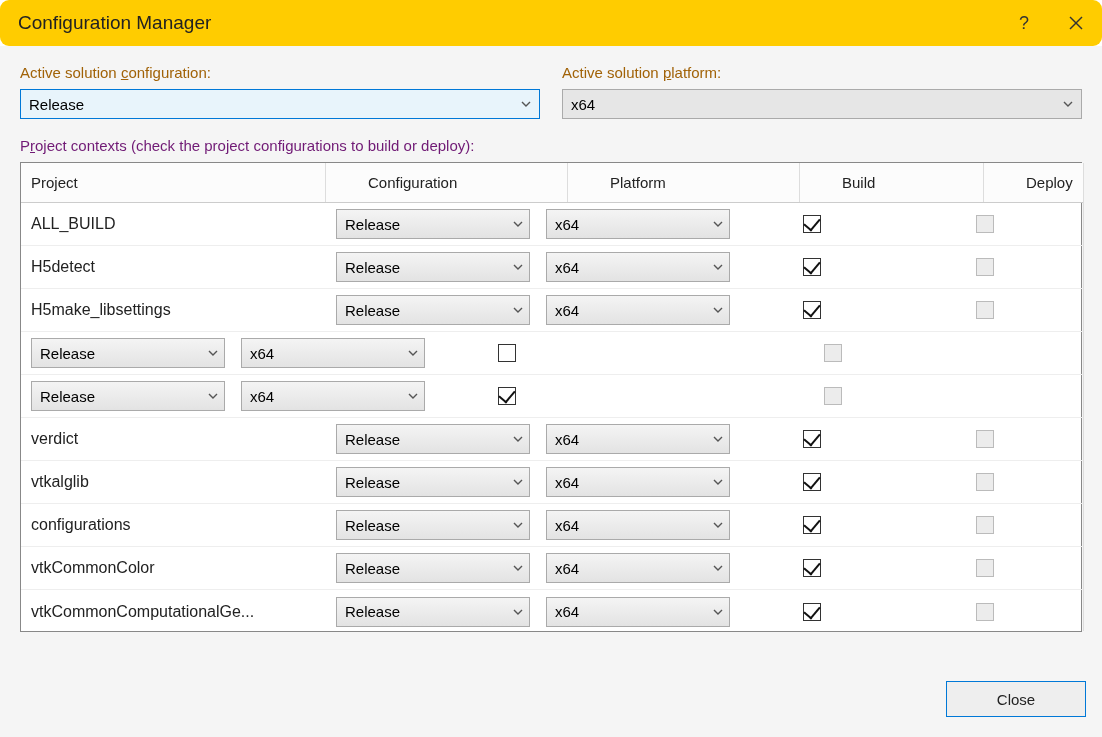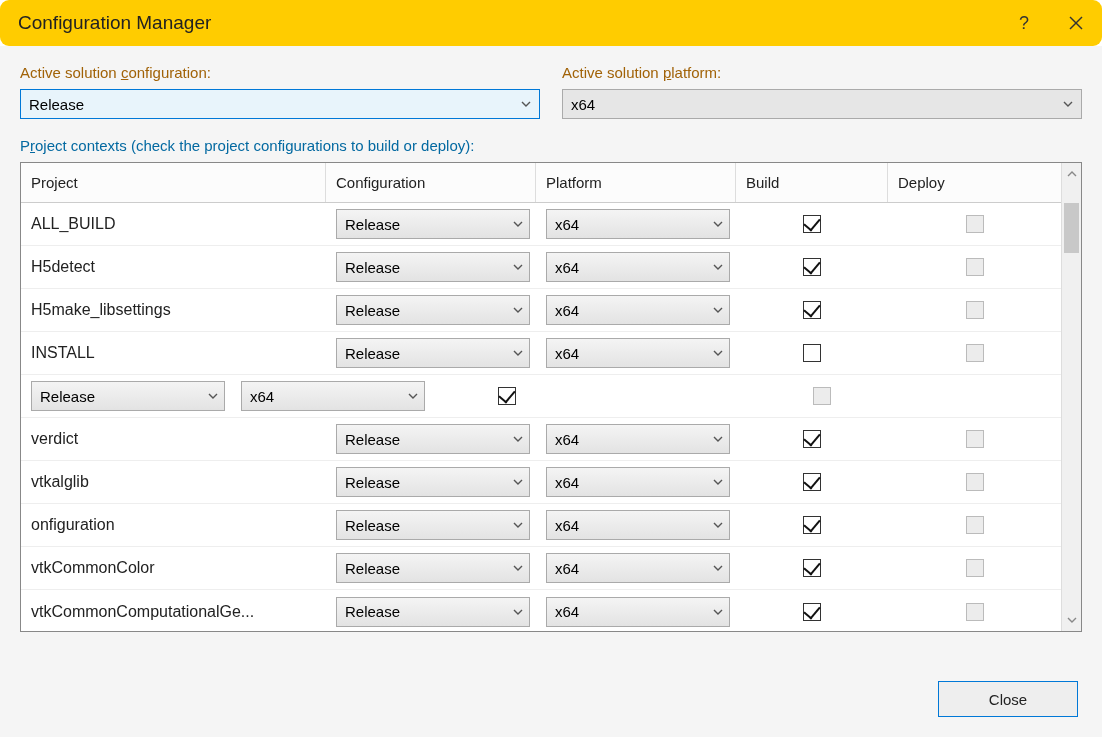--- a/index.html
+++ b/index.html
@@ -79,39 +79,40 @@
     border-color: #0078d7;
   }
   .combo .chev {
     position: absolute;
     right: 8px; top: 50%;
     transform: translateY(-50%);
     pointer-events: none;
   }
   .section-label {
     margin-bottom: 8px;
-    color: #0369a1;
+    color: #701a75;
   }
   .grid-wrap {
     border: 1px solid #888;
     background: #fff;
     height: 470px;
     display: flex;
   }
   .grid-body {
     flex: 1;
     display: flex;
     flex-direction: column;
   }
   .grid-header {
     display: flex;
     border-bottom: 1px solid #ccc;
     background: #fcfcfc;
     height: 40px;
     align-items: center;
+    gap: 32px;
   }
   .hcell {
     padding: 0 10px;
     font-size: 15px;
     color: #222;
     border-right: 1px solid #ddd;
     height: 100%;
     display: flex;
     align-items: center;
   }
@@ -195,21 +196,21 @@
   .scroll-arrow.down { bottom: 0; }
   .scroll-thumb {
     position: absolute;
     left: 2px; right: 2px;
     top: 40px; height: 50px;
     background: #c8c8c8;
     cursor: pointer;
   }
   .footer {
     position: absolute;
-    right: 24px;
+    right: 16px;
     bottom: 20px;
   }
   .btn-close {
     width: 140px;
     height: 36px;
     background: #eee;
     border: 1.5px solid #0078d7;
     font-size: 15px;
     cursor: pointer;
     color: #222;
@@ -358,21 +359,20 @@
               </div>
             </div>
             <div class="cell build">
               <span class="chk checked"></span>
             </div>
             <div class="cell deploy">
               <span class="chk disabled"></span>
             </div>
           </div>
           <div class="grow">
-            <div class="cell project">INSTALL</div>
             <div class="cell config">
               <div class="cell-combo">
                 <span>Release</span>
                 <span class="chev">
                   <svg viewBox="0 0 10 10">
                     <path d="M1 3 L5 7 L9 3" fill="none" stroke="#555" stroke-width="1.4"></path>
                   </svg>
                 </span>
               </div>
             </div>
@@ -473,21 +473,21 @@
               </div>
             </div>
             <div class="cell build">
               <span class="chk checked"></span>
             </div>
             <div class="cell deploy">
               <span class="chk disabled"></span>
             </div>
           </div>
           <div class="grow">
-            <div class="cell project">onfiguration</div>
+            <div class="cell project">configurations</div>
             <div class="cell config">
               <div class="cell-combo">
                 <span>Release</span>
                 <span class="chev">
                   <svg viewBox="0 0 10 10">
                     <path d="M1 3 L5 7 L9 3" fill="none" stroke="#555" stroke-width="1.4"></path>
                   </svg>
                 </span>
               </div>
             </div>

